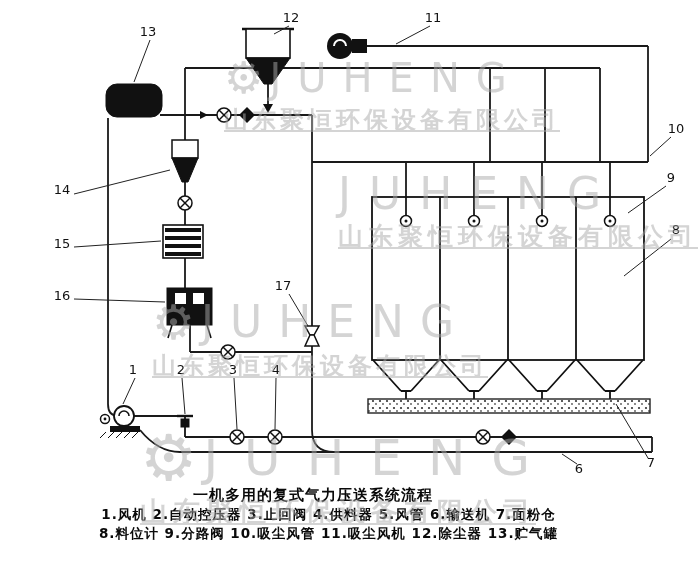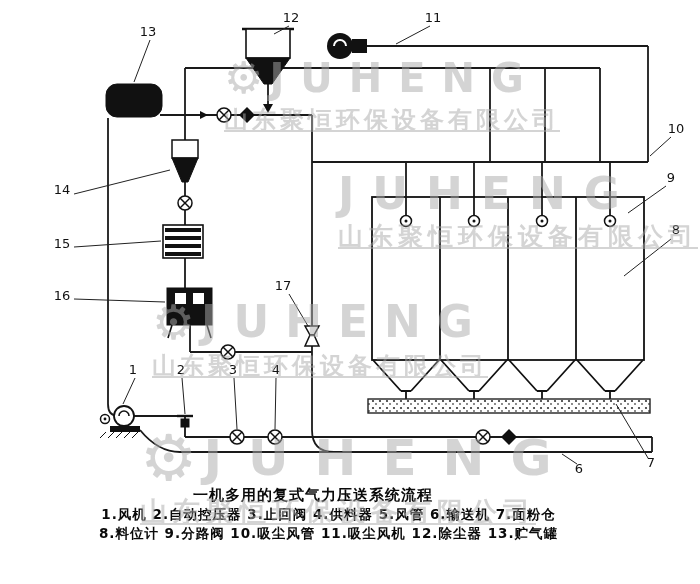--- a/index.html
+++ b/index.html
@@ -6,21 +6,21 @@
   body{
     width:700px;height:584px;position:relative;background:#ffffff;overflow:hidden;
     font-family:"DejaVu Sans","Liberation Sans",sans-serif;
   }
   #stage{position:absolute;left:0;top:0;width:700px;height:584px;}
   svg text.callout{font:13px "DejaVu Sans",sans-serif;fill:#111;}
   
   .wm{position:absolute;z-index:3;pointer-events:none;white-space:nowrap;color:#ababab;opacity:.5;}
   .wm .row{display:flex;align-items:center;}
   .wm .gear{font-family:"DejaVu Sans",sans-serif;line-height:1;margin-right:6px;}
-  .wm .brand{font-weight:bold;font-family:"DejaVu Sans",sans-serif;line-height:1;}
+  .wm .brand{font-weight:normal;font-family:"DejaVu Sans",sans-serif;line-height:1;}
   .wm .company{font-weight:bold;margin-top:4px;text-decoration:underline;}
   .wm1 .gear{font-size:44px;}
   .wm1 .brand{font-size:40px;letter-spacing:16px;}
   .wm1 .company{font-size:24px;letter-spacing:4px;}
   .wm2 .brand{font-size:44px;letter-spacing:18px;}
   .wm2 .company{font-size:25px;letter-spacing:5px;}
   .wm3 .gear{font-size:48px;}
   .wm3 .brand{font-size:44px;letter-spacing:16px;}
   .wm3 .company{font-size:24px;letter-spacing:4px;}
   .wm4 .gear{font-size:64px;}

